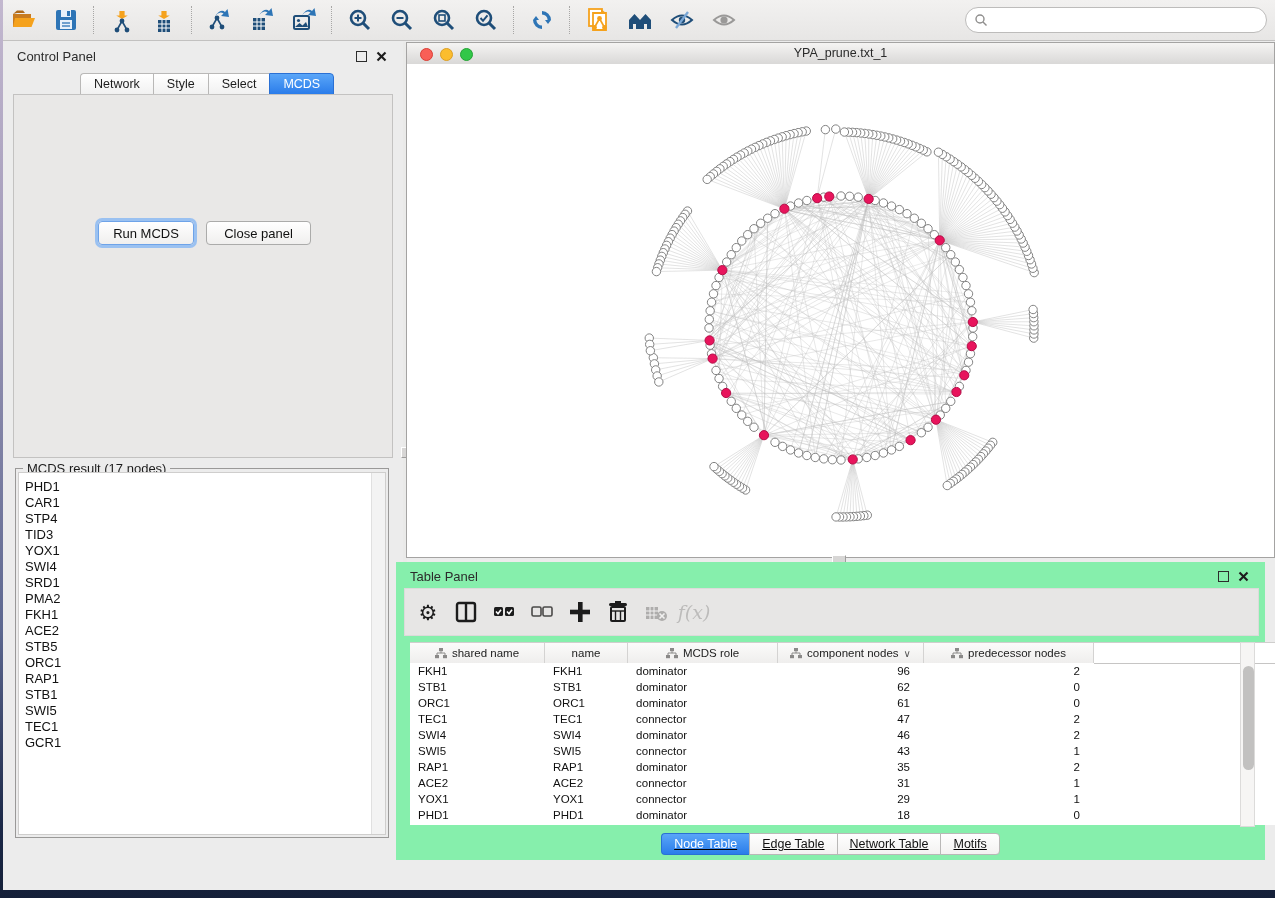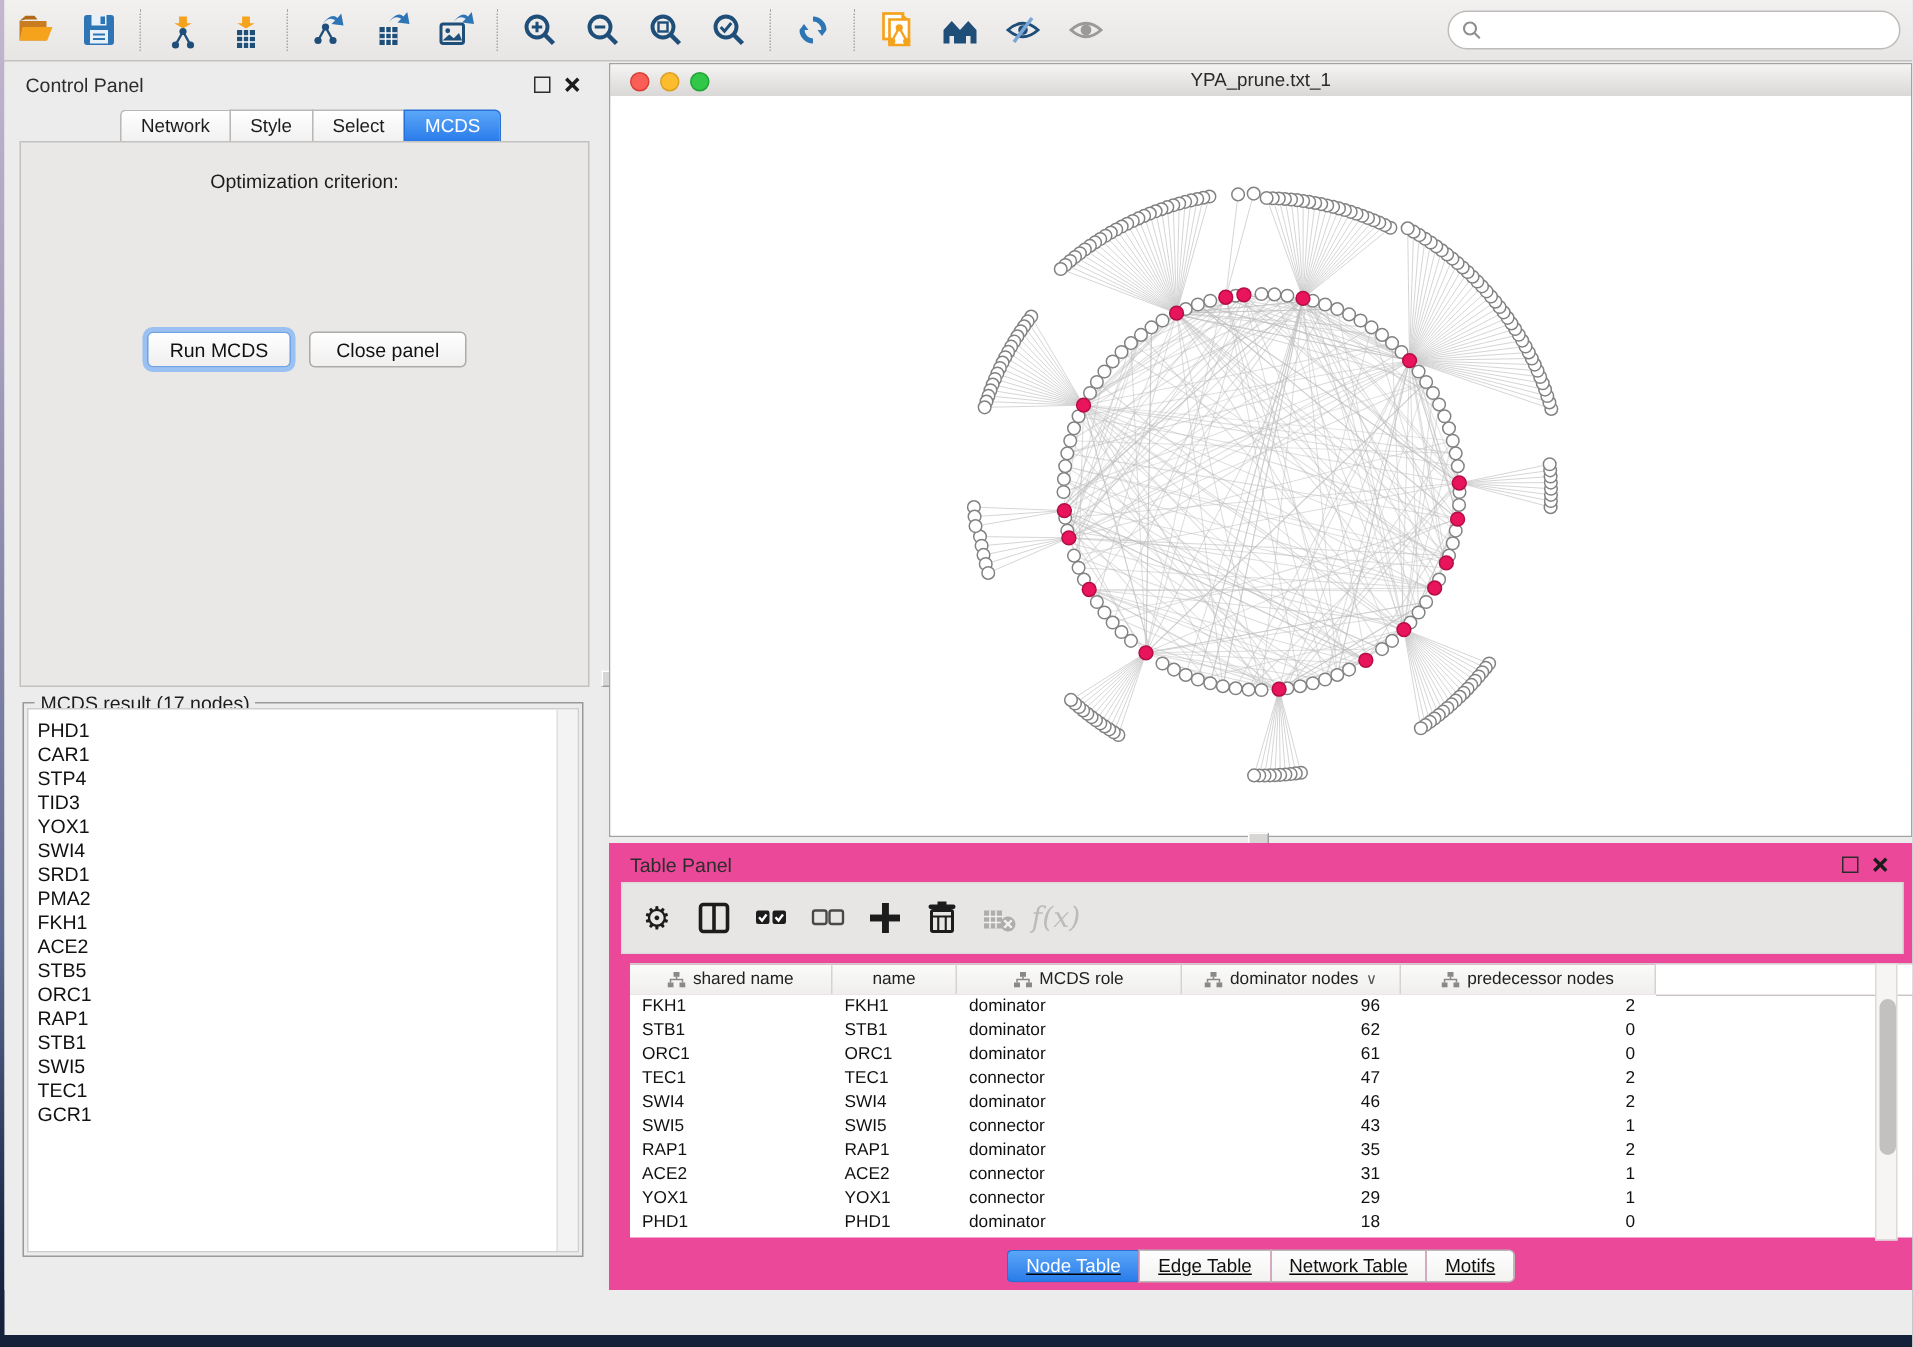--- a/index.html
+++ b/index.html
@@ -60,21 +60,21 @@
   .net-titlebar{position:absolute;left:0;top:0;width:100%;height:21px;
     background:linear-gradient(180deg,#f5f4f3,#d9d8d7);border-bottom:1px solid #b3b2b1;}
   .tl{position:absolute;top:5px;width:11px;height:11px;border-radius:50%;}
   .tl.r{left:13px;background:#f95f57;border:1px solid #da3d34;}
   .tl.y{left:33px;background:#fbbd2e;border:1px solid #dd9e22;}
   .tl.g{left:53px;background:#31c748;border:1px solid #23a334;}
   .net-title{position:absolute;left:0;top:3px;width:100%;text-align:center;font-size:12.5px;color:#2a2a2a;}
   .netcanvas{position:absolute;left:0;top:21px;width:867px;height:493px;background:#fff;}
 
   
-  .tpanel{position:absolute;left:403px;top:562px;width:869px;height:298px;background:#ec4899;}
+  .tpanel{position:absolute;left:393px;top:562px;width:869px;height:298px;background:#86efac;}
   .tp-toolbar{position:absolute;left:8px;top:26px;width:853px;height:46px;background:#e7e6e5;
     border:1px solid #dcdbda;display:flex;align-items:center;}
   .tp-btn{width:30px;height:30px;margin-left:8px;display:flex;align-items:center;justify-content:center;}
   .tp-btn.dis{opacity:.45;}
   .thead{position:absolute;left:14px;top:80px;height:20px;display:flex;background:linear-gradient(#fbfbfa,#efeeed);
     border-top:1px solid #cfcecd;border-bottom:1px solid #c6c5c4;}
   .th{box-sizing:border-box;border-right:1px solid #d4d3d2;display:flex;align-items:center;justify-content:center;
     gap:5px;font-size:11.5px;color:#222;}
   .th .sortv{color:#555;font-size:10px;}
   .tbody{position:absolute;left:14px;top:101px;background:#fff;}
@@ -262,21 +262,20 @@
           <line x1="9.5" y1="1.5" x2="1.5" y2="9.5" stroke="#1c1c1c" stroke-width="2.2"></line>
         </svg>
       </div>
       <div class="tabs" id="cp-tabs">
           <div class="tab">Network</div>
           <div class="tab">Style</div>
           <div class="tab">Select</div>
           <div class="tab sel">MCDS</div>
         </div>
       <div class="cp-inner">
-        <div class="opt-label">Optimization criterion:</div>
         <div class="btn focusring" style="left:84px;top:126px;width:94px;">Run MCDS</div>
         <div class="btn" style="left:192px;top:126px;width:103px;">Close panel</div>
       </div>
       <div class="groupbox">
         <div class="group-legend">MCDS result (17 nodes)</div>
         <div class="listarea">
           <div id="mcds-items" style="padding-top:6px;">
               <div class="mcds-item">PHD1</div>
               <div class="mcds-item">CAR1</div>
               <div class="mcds-item">STP4</div>
@@ -1108,21 +1107,21 @@
             </svg>
             <span>MCDS role</span>
           </div>
           <div class="th" style="width: 146px;">
             <svg width="12" height="11" viewBox="0 0 12 11">
               <rect x="4" y="0" width="4" height="3.2" fill="#8a8988"></rect>
               <rect x="0" y="7" width="4" height="3.2" fill="#8a8988"></rect>
               <rect x="8" y="7" width="4" height="3.2" fill="#8a8988"></rect>
               <path d="M6 3.2 v2 M2 7 v-2 h8 v2" stroke="#8a8988" stroke-width="1" fill="none"></path>
             </svg>
-            <span>dominator nodes</span>
+            <span>component nodes</span>
             <span class="sortv">∨</span>
           </div>
           <div class="th" style="width: 170px;">
             <svg width="12" height="11" viewBox="0 0 12 11">
               <rect x="4" y="0" width="4" height="3.2" fill="#8a8988"></rect>
               <rect x="0" y="7" width="4" height="3.2" fill="#8a8988"></rect>
               <rect x="8" y="7" width="4" height="3.2" fill="#8a8988"></rect>
               <path d="M6 3.2 v2 M2 7 v-2 h8 v2" stroke="#8a8988" stroke-width="1" fill="none"></path>
             </svg>
             <span>predecessor nodes</span>

